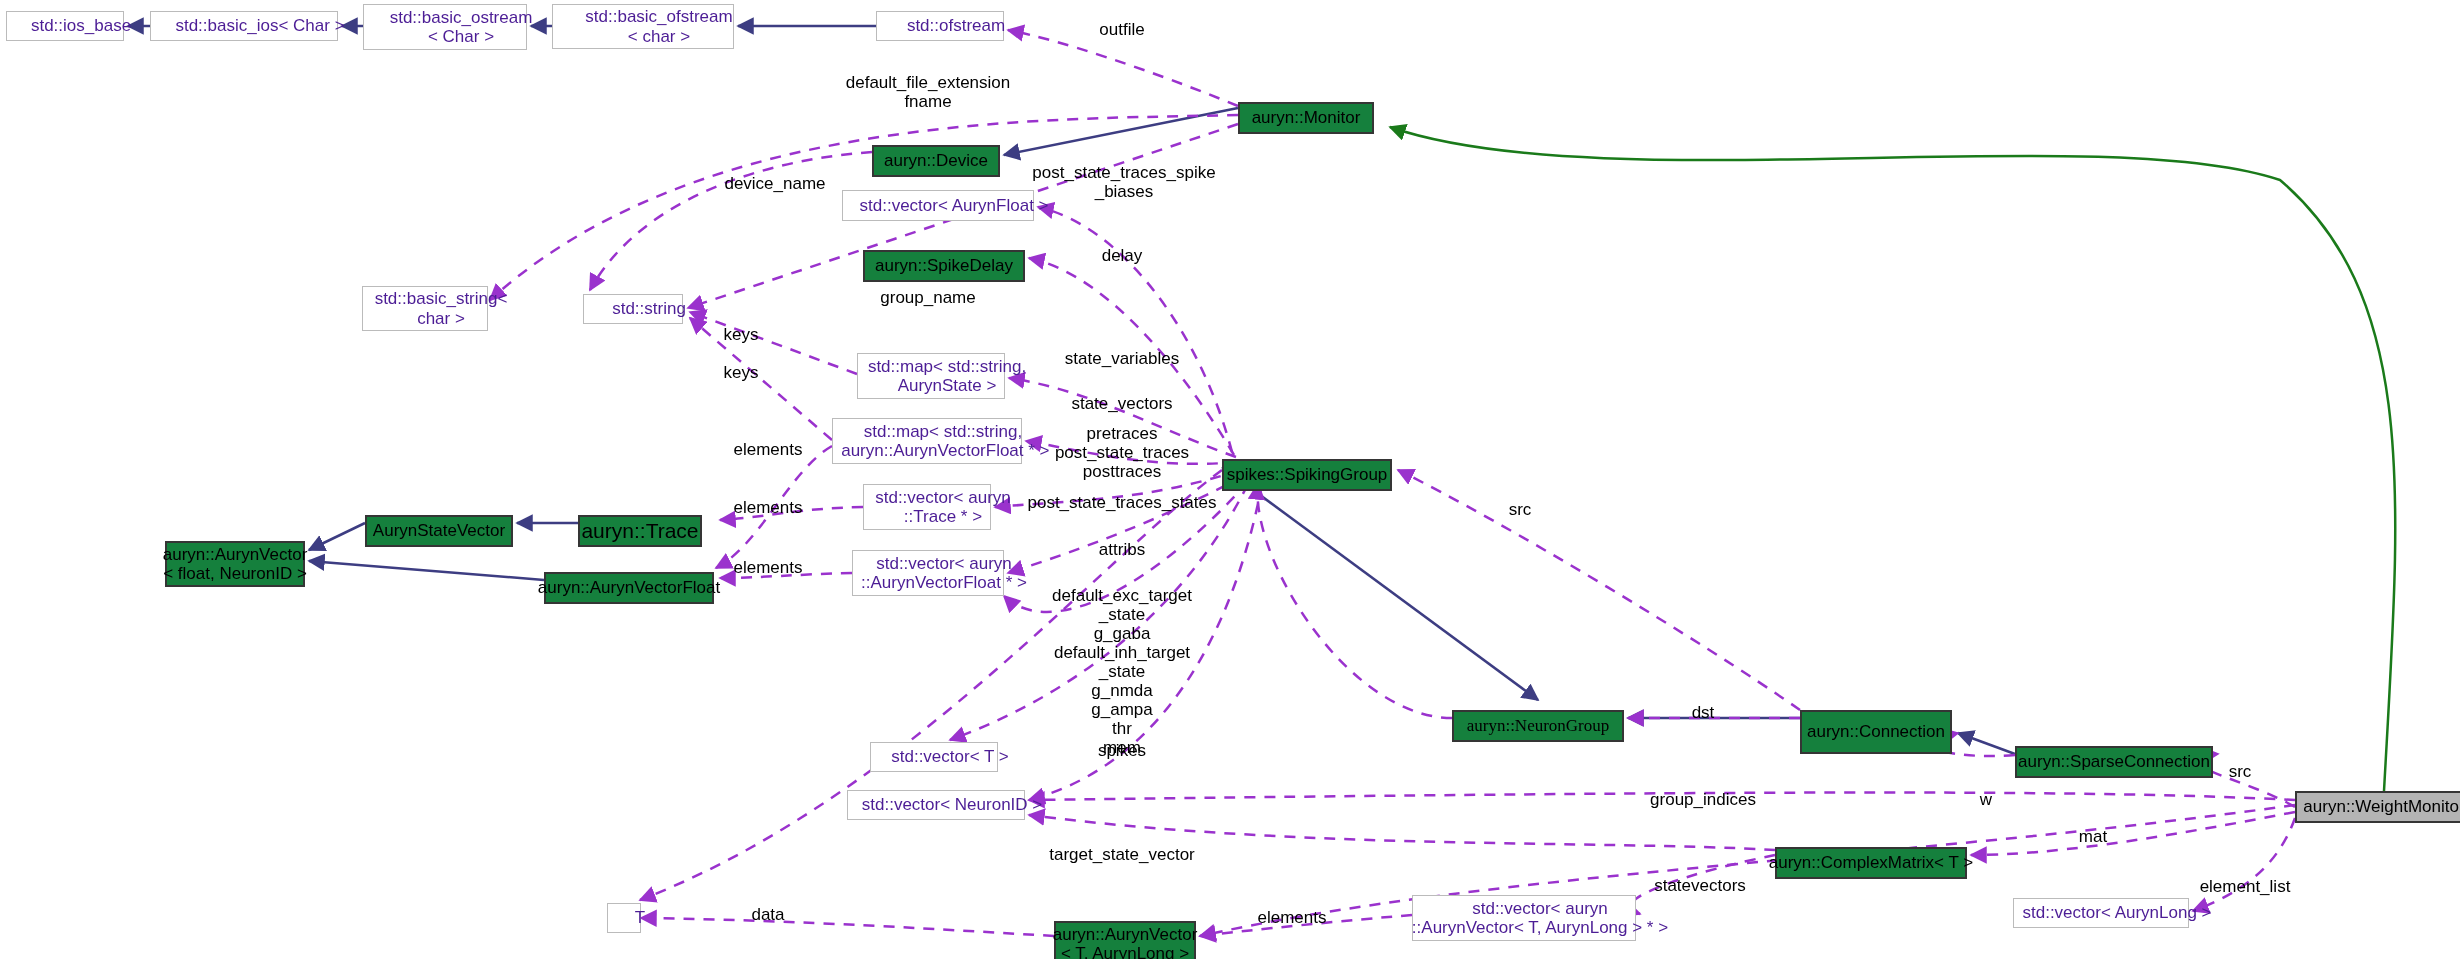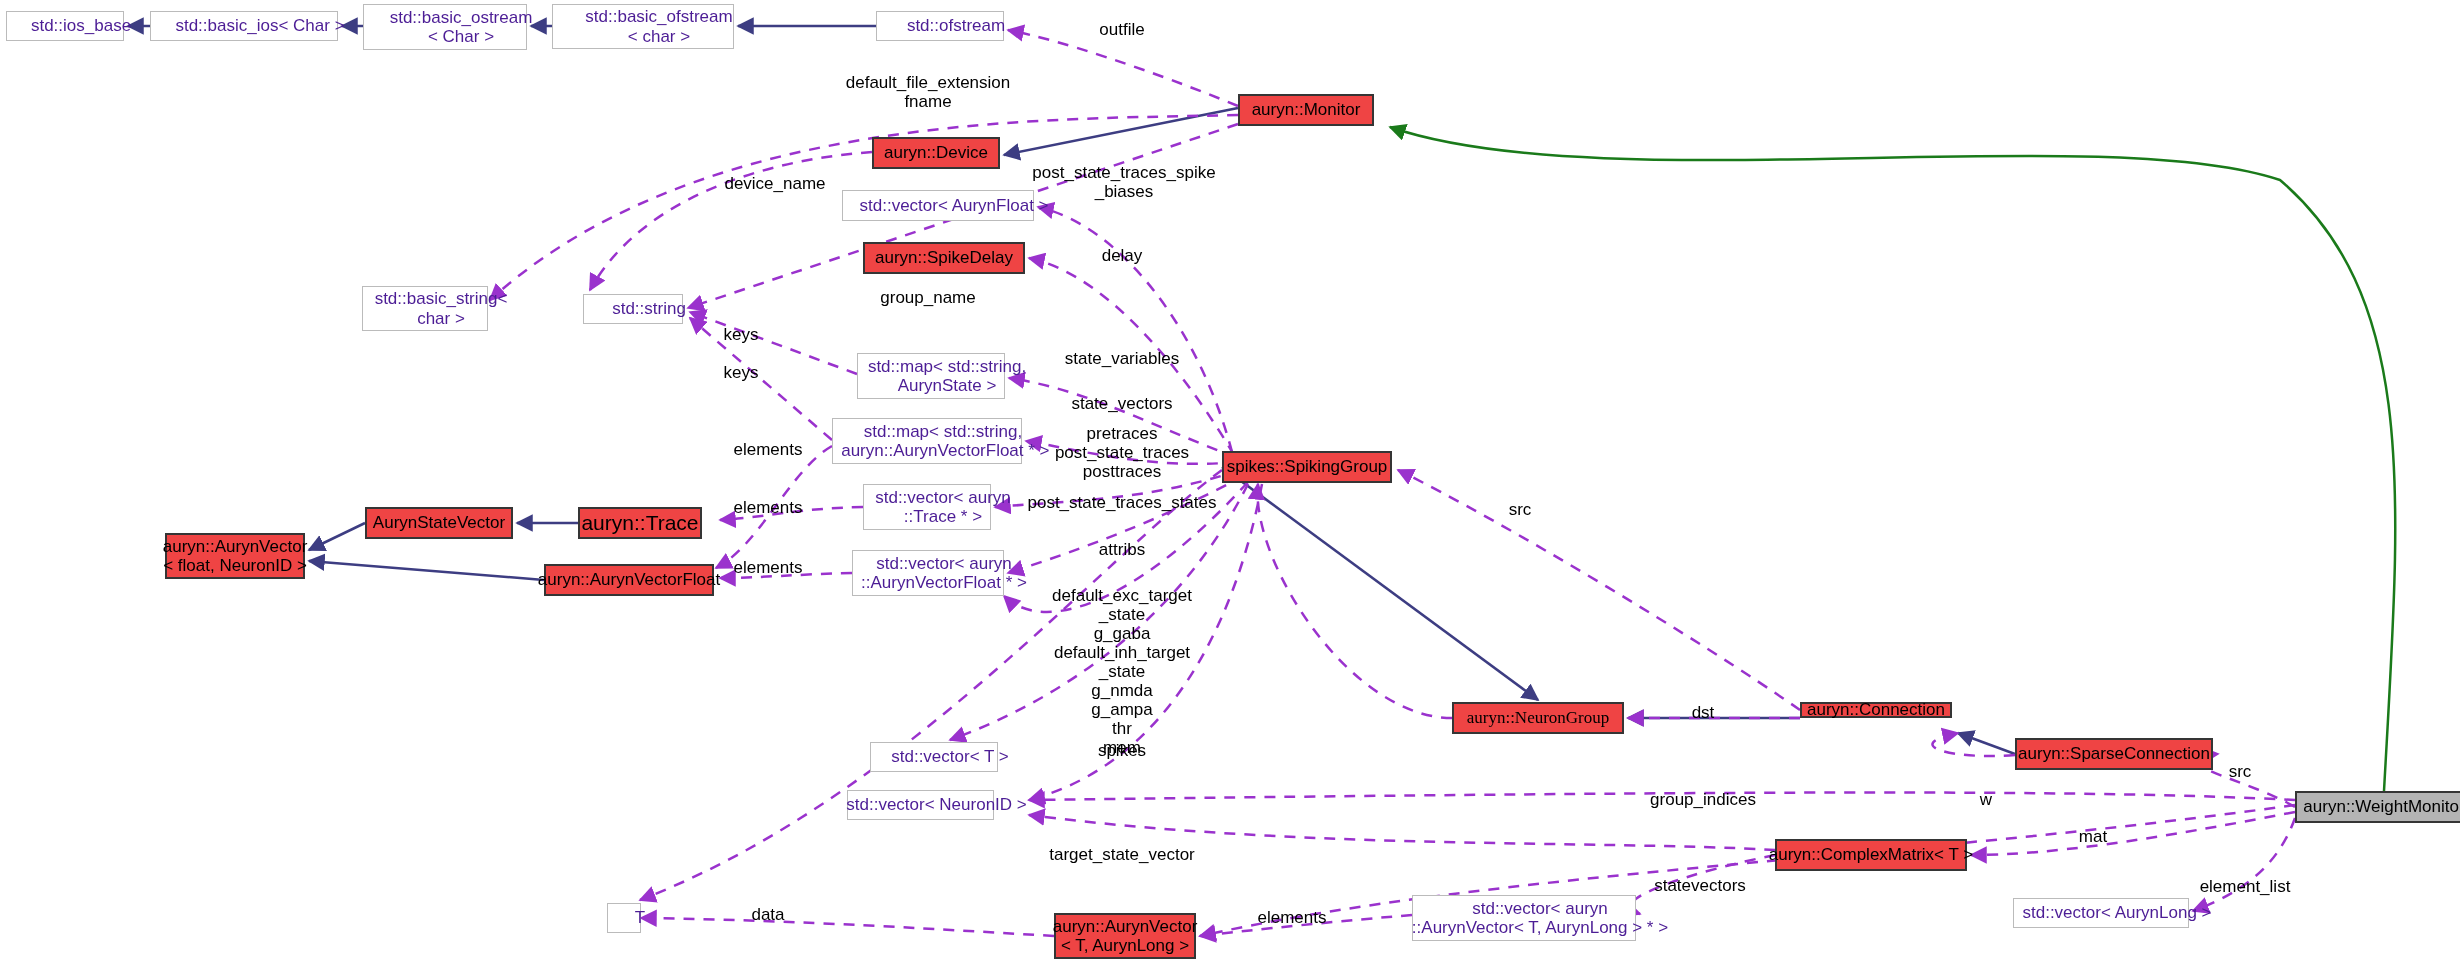--- a/index.html
+++ b/index.html
@@ -3,21 +3,21 @@
 <meta charset="utf-8">
 <style>
   html,body{margin:0;padding:0;background:#ffffff;}
   body{font-family:"Liberation Sans",sans-serif;}
   #canvas{position:relative;width:2460px;height:959px;background:#fff;overflow:hidden;}
   svg.edges{position:absolute;left:0;top:0;width:2460px;height:959px;}
   .node{position:absolute;box-sizing:border-box;display:flex;align-items:center;
         justify-content:center;text-align:center;line-height:1.12;
         font-family:"Liberation Sans",sans-serif;white-space:pre;}
   .node-ext{background:#ffffff;border:1px solid #bbbbbb;color:#4c1d95;padding-left:32px;}
-  .node-int{background:#ef4444;border:2px solid #353535;color:#000;}
+  .node-int{background:#15803d;border:2px solid #353535;color:#000;margin-top:8px;}
   .node-self{background:#b4b4b4;border:2px solid #353535;color:#000;}
   .elabel{position:absolute;color:#000000;font-family:"Liberation Sans",sans-serif;
           text-align:center;white-space:pre;line-height:1.12;transform:translateX(-50%);}
 </style>
 </head>
 <body>
 
 <div id="canvas">
 
   <svg class="edges" viewBox="0 0 2460 959" xmlns="http://www.w3.org/2000/svg">
@@ -110,23 +110,23 @@
 ::Trace * &gt;</div>
       <div class="node node-ext" style="left: 852px; top: 550px; width: 152px; height: 46px; font-size: 17px;">std::vector&lt; auryn
 ::AurynVectorFloat * &gt;</div>
       <div class="node node-int" style="left: 365px; top: 507px; width: 148px; height: 32px; font-size: 17px;">AurynStateVector</div>
       <div class="node node-int" style="left: 578px; top: 507px; width: 124px; height: 32px; font-size: 21px;">auryn::Trace</div>
       <div class="node node-int" style="left: 165px; top: 533px; width: 140px; height: 46px; font-size: 17px;">auryn::AurynVector
 &lt; float, NeuronID &gt;</div>
       <div class="node node-int" style="left: 544px; top: 564px; width: 170px; height: 32px; font-size: 17px;">auryn::AurynVectorFloat</div>
       <div class="node node-int" style="left: 1222px; top: 451px; width: 170px; height: 32px; font-size: 17px;">spikes::SpikingGroup</div>
       <div class="node node-ext" style="left: 870px; top: 742px; width: 128px; height: 30px; font-size: 17px;">std::vector&lt; T &gt;</div>
-      <div class="node node-ext" style="left: 847px; top: 790px; width: 147px; height: 30px; font-size: 17px;">std::vector&lt; NeuronID &gt;</div>
+      <div class="node node-ext" style="left: 847px; top: 790px; width: 178px; height: 30px; font-size: 17px;">std::vector&lt; NeuronID &gt;</div>
       <div class="node node-int" style="left: 1452px; top: 702px; width: 172px; height: 32px; font-size: 17px; font-family: Liberation Serif, serif;">auryn::NeuronGroup</div>
-      <div class="node node-int" style="left: 1800px; top: 702px; width: 152px; height: 16px; font-size: 17px;">auryn::Connection</div>
+      <div class="node node-int" style="left: 1800px; top: 702px; width: 152px; height: 44px; font-size: 17px;">auryn::Connection</div>
       <div class="node node-int" style="left: 2015px; top: 738px; width: 198px; height: 32px; font-size: 17px;">auryn::SparseConnection</div>
       <div class="node node-int" style="left: 1775px; top: 839px; width: 192px; height: 32px; font-size: 17px;">auryn::ComplexMatrix&lt; T &gt;</div>
       <div class="node node-self" style="left: 2295px; top: 791px; width: 178px; height: 32px; font-size: 17px;">auryn::WeightMonitor</div>
       <div class="node node-ext" style="left: 2013px; top: 898px; width: 176px; height: 30px; font-size: 17px;">std::vector&lt; AurynLong &gt;</div>
       <div class="node node-ext" style="left: 1412px; top: 895px; width: 224px; height: 46px; font-size: 17px;">std::vector&lt; auryn
 ::AurynVector&lt; T, AurynLong &gt; * &gt;</div>
       <div class="node node-ext" style="left: 607px; top: 903px; width: 30px; height: 30px; font-size: 17px;">T</div>
       <div class="node node-int" style="left: 1054px; top: 913px; width: 142px; height: 46px; font-size: 17px;">auryn::AurynVector
 &lt; T, AurynLong &gt;</div>
     </div>

